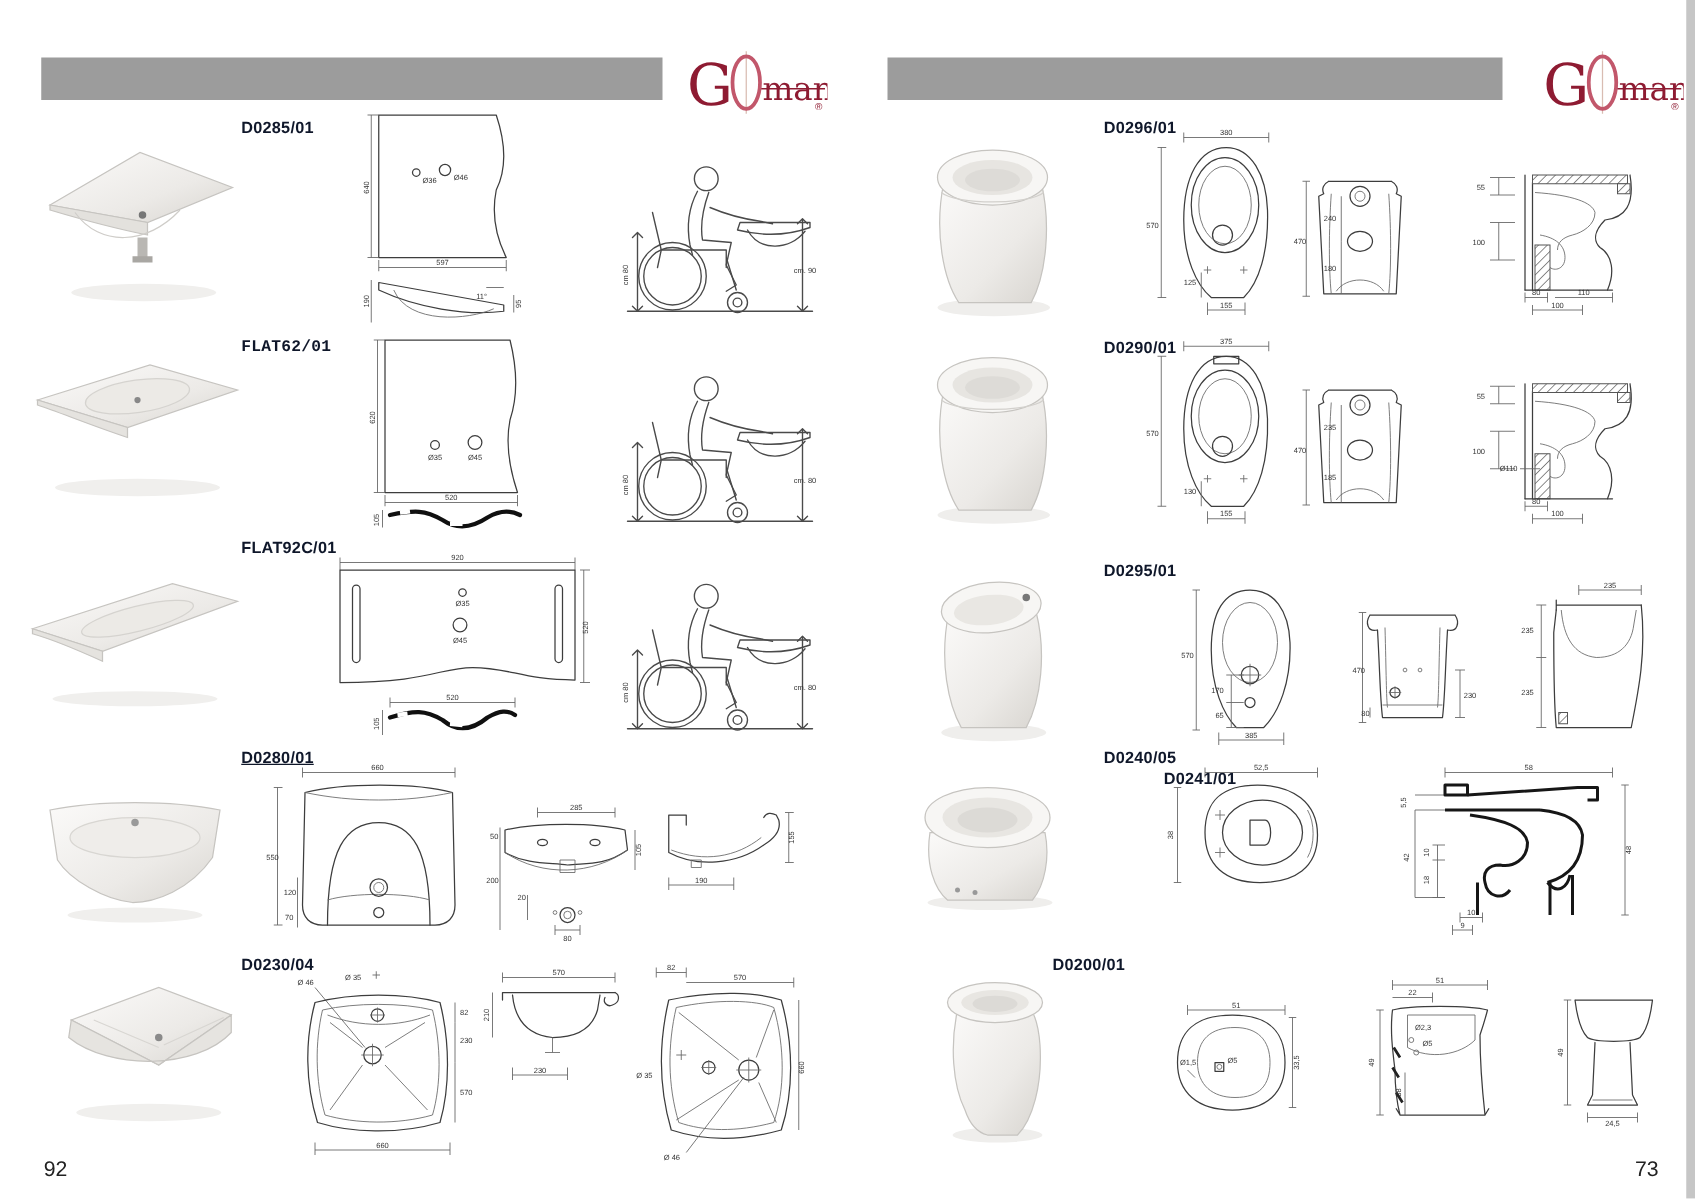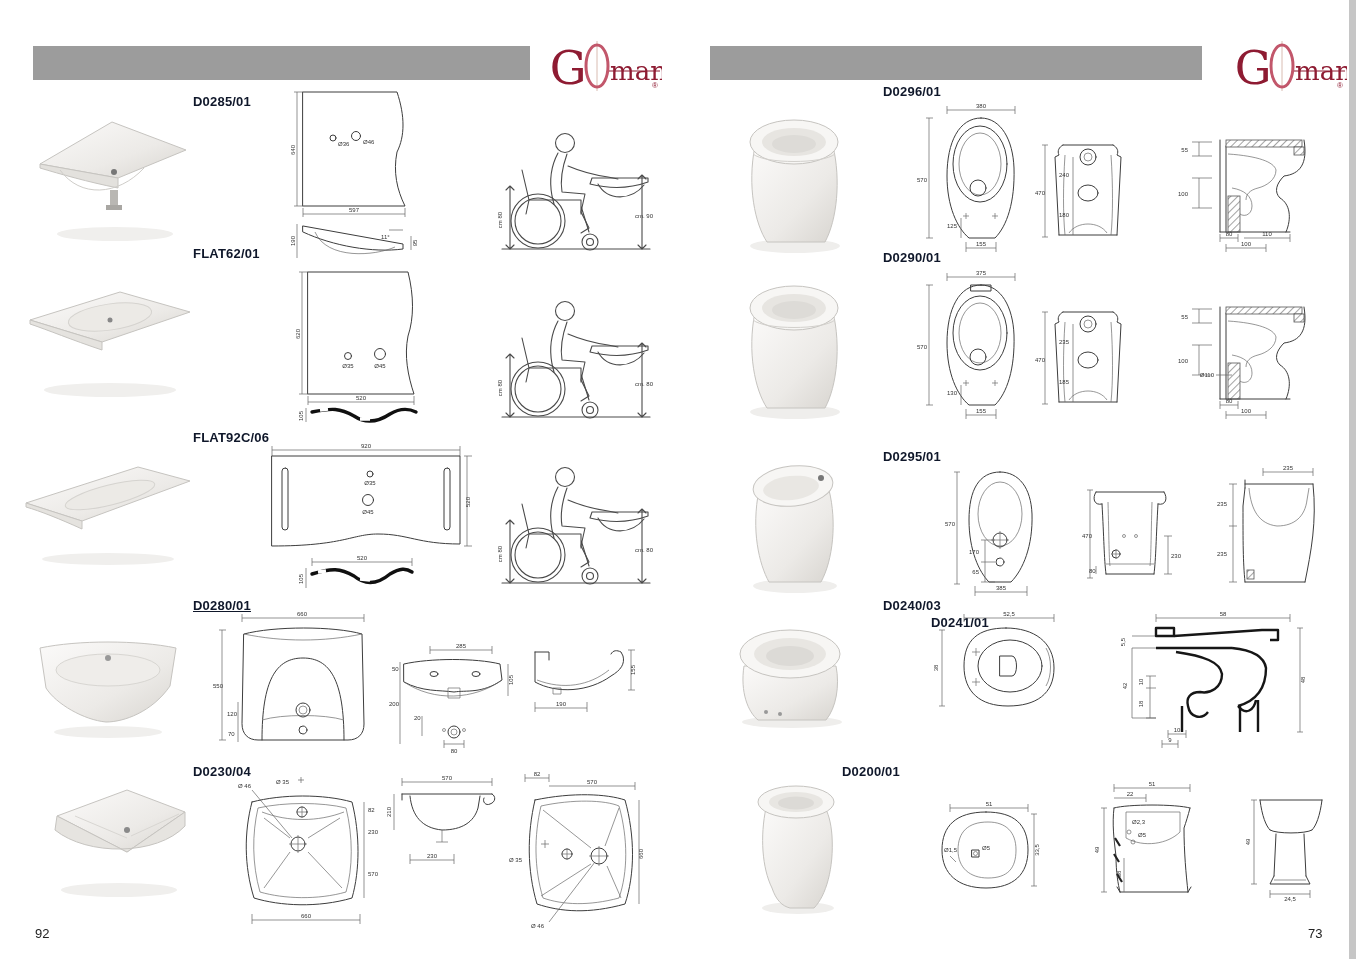--- a/index.html
+++ b/index.html
@@ -1,21 +1,21 @@
 <!DOCTYPE html>
 <html><head>
 <meta charset="utf-8">
 <style>
   html,body{margin:0;padding:0;background:#ffffff;}
   .canvas{position:relative;width:1356px;height:959px;background:#fff;
           font-family:"Liberation Sans",sans-serif;overflow:hidden;}
   .abs{position:absolute;overflow:visible;}
   .bar{position:absolute;height:34px;background:#9c9c9c;}
   .code{position:absolute;font-weight:bold;font-size:13px;color:#0f172a;letter-spacing:.2px;}
-  .pagenum{position:absolute;font-size:13px;color:#222;}
+  .pagenum{position:absolute;font-size:17px;color:#222;}
   .edge{position:absolute;top:0;height:959px;background:#c6c6c6;}
   svg text{font-size:7px;fill:#333;font-family:"Liberation Sans",sans-serif;}
   svg text.t6{font-size:6px;}
   .o{stroke:#3d3d3d;fill:none;stroke-width:1;stroke-linejoin:round;stroke-linecap:round;}
   .i{stroke:#6a6a6a;fill:none;stroke-width:.7;}
   .dl{stroke:#666;fill:none;stroke-width:.7;}
   .tk{stroke:#101010;fill:none;stroke-width:3.4;stroke-linecap:round;}
   .wg{stroke:#ffffff;fill:none;stroke-width:3.6;}
   .b2{stroke:#161616;fill:none;stroke-width:2.4;stroke-linejoin:round;}
 </style>
@@ -162,21 +162,21 @@
   <text class="t6" x="88" y="153">11°</text>
   <path class="dl" d="M118,150 V164"></path>
   <text class="t6" transform="rotate(-90 124 157)" x="124" y="157" text-anchor="middle">95</text>
 </svg>
 <svg class="abs" style="left:486px;top:128px;" width="168" height="127" viewBox="0 0 168 127">
   <use href="#wc"></use>
   <text class="t6" transform="rotate(-90 16 92)" x="16" y="92" text-anchor="middle">cm 80</text>
   <text class="t6" x="167" y="90" text-anchor="end">cm. 90</text>
 </svg>
 
-<div class="code" style="left:193px;top:246px;">FLAT62/01</div>
+<div class="code" style="left:193px;top:270px;font-family:Liberation Mono, monospace;">FLAT62/01</div>
 <svg class="abs" style="left:22px;top:278px;" width="175" height="135" viewBox="0 0 175 135">
       <use href="#ph-basin2"></use>
     </svg>
 <svg class="abs" style="left:296px;top:268px;" width="170" height="156" viewBox="0 0 170 156">
   <path class="o" d="M12,4 L112,4 C118,28 118,50 112,68 C108,88 112,108 118,126 L12,126 Z"></path>
   <circle class="o" cx="52" cy="88" r="3.5"></circle>
       <circle class="o" cx="84" cy="86" r="5.5"></circle>
   <text class="t6" x="52" y="100" text-anchor="middle">Ø35</text>
   <text class="t6" x="84" y="100" text-anchor="middle">Ø45</text>
   <path class="dl" d="M6,4 V126 M3,4 H12 M3,126 H12"></path>
@@ -187,21 +187,21 @@
   <path class="wg" d="M24,142 L32,141 M64,151 L74,151"></path>
   <path class="dl" d="M10,140 V154"></path>
   <text class="t6" transform="rotate(-90 7 148)" x="7" y="148" text-anchor="middle">105</text>
 </svg>
 <svg class="abs" style="left:486px;top:296px;" width="168" height="127" viewBox="0 0 168 127">
   <use href="#wc"></use>
   <text class="t6" transform="rotate(-90 16 92)" x="16" y="92" text-anchor="middle">cm 80</text>
   <text class="t6" x="167" y="90" text-anchor="end">cm. 80</text>
 </svg>
 
-<div class="code" style="left:193px;top:430px;">FLAT92C/06</div>
+<div class="code" style="left:193px;top:430px;">FLAT92C/01</div>
 <svg class="abs" style="left:20px;top:455px;" width="175" height="125" viewBox="0 0 175 125">
       <use href="#ph-basin3"></use>
     </svg>
 <svg class="abs" style="left:248px;top:442px;" width="225" height="152" viewBox="0 0 225 152">
   <path class="dl" d="M24,8 H212 M24,4 V14 M212,4 V14"></path>
   <text class="t6" x="118" y="6" text-anchor="middle">920</text>
   <path class="o" d="M24,14 L212,14 L212,102 C170,102 160,92 130,92 C104,92 96,104 24,104 Z"></path>
   <rect class="o" x="34" y="26" width="6" height="62" rx="3"></rect>
   <rect class="o" x="196" y="26" width="6" height="62" rx="3"></rect>
   <circle class="o" cx="122" cy="32" r="3"></circle>
@@ -330,21 +330,21 @@
       <path class="i" d="M84,90 h20 M94,80 v20"></path>
   <path class="i" d="M38,44 L86,82 M114,42 L100,80 M36,130 L86,98 M116,132 L102,100"></path>
   <path class="dl" d="M134,34 V138"></path>
   <text class="t6" transform="rotate(-90 138 88)" x="138" y="88" text-anchor="middle">660</text>
   <text class="t6" x="26" y="162">Ø 46</text>
   <path class="dl" d="M44,156 L90,96"></path>
 </svg>
 
 <div class="pagenum" style="left:35px;top:926px;">92</div>
 
-<div class="code" style="left:883px;top:84px;">D0296/01</div>
+<div class="code" style="left:883px;top:94px;">D0296/01</div>
 <svg class="abs" style="left:733px;top:106px;" width="125" height="150" viewBox="0 0 125 150">
       <use href="#ph-toilet"></use>
     </svg>
 <svg class="abs" style="left:915px;top:100px;" width="120" height="155" viewBox="0 0 120 155">
   <path class="dl" d="M32,10 H100 M32,6 V14 M100,6 V14"></path>
   <text class="t6" x="66" y="8" text-anchor="middle">380</text>
   <path class="dl" d="M14,18 V138 M11,18 H18 M11,138 H18"></path>
   <text class="t6" x="2" y="82">570</text>
   <path class="o" d="M66,18 C44,18 32,42 32,76 C32,106 42,128 54,138 L80,138 C92,126 100,102 99,68 C98,40 86,18 66,18 Z"></path>
   <ellipse class="o" cx="65" cy="64" rx="27" ry="38"></ellipse>
@@ -384,21 +384,21 @@
   <rect x="66" y="66" width="12" height="36" fill="url(#hatch)" stroke="#555" stroke-width=".8"></rect>
   <path class="o" d="M58,102 H128"></path>
   <path class="dl" d="M58,108 H76 M58,104 V112 M76,104 V112"></path>
   <text class="t6" x="67" y="106" text-anchor="middle">80</text>
   <path class="dl" d="M82,108 H128 M128,104 V112"></path>
   <text class="t6" x="105" y="106" text-anchor="middle">110</text>
   <path class="dl" d="M64,118 H104 M64,114 V122 M104,114 V122"></path>
   <text class="t6" x="84" y="116" text-anchor="middle">100</text>
 </svg>
 
-<div class="code" style="left:883px;top:250px;">D0290/01</div>
+<div class="code" style="left:883px;top:270px;">D0290/01</div>
 <svg class="abs" style="left:733px;top:272px;" width="125" height="150" viewBox="0 0 125 150">
       <use href="#ph-toilet"></use>
     </svg>
 <svg class="abs" style="left:915px;top:267px;" width="120" height="155" viewBox="0 0 120 155">
   <path class="dl" d="M32,10 H100 M32,6 V14 M100,6 V14"></path>
   <text class="t6" x="66" y="8" text-anchor="middle">375</text>
   <path class="dl" d="M14,18 V138 M11,18 H18 M11,138 H18"></path>
   <text class="t6" x="2" y="82">570</text>
   <path class="o" d="M66,18 C44,18 32,42 32,76 C32,106 42,128 54,138 L80,138 C92,126 100,102 99,68 C98,40 86,18 66,18 Z"></path>
   <path class="o" d="M56,18 h20 v6 h-20 z"></path>
@@ -485,21 +485,21 @@
   <path class="o" d="M30,22 H98 M30,18 V26"></path>
   <path class="i" d="M34,26 C36,48 44,62 62,64 C80,64 90,54 92,38 L94,26"></path>
   <path class="o" d="M98,22 C102,60 96,90 90,120 M30,26 L28,44 C28,80 28,100 30,120 M30,120 H90"></path>
   <rect x="32" y="108" width="7" height="9" fill="url(#hatch)" stroke="#555" stroke-width=".8"></rect>
   <path class="dl" d="M18,22 V64 M14,22 H22 M14,64 H22"></path>
   <text class="t6" x="12" y="44" text-anchor="end">235</text>
   <path class="dl" d="M18,64 V120 M14,120 H22"></path>
   <text class="t6" x="12" y="94" text-anchor="end">235</text>
 </svg>
 
-<div class="code" style="left:883px;top:598px;">D0240/03</div>
+<div class="code" style="left:883px;top:598px;">D0240/05</div>
 <div class="code" style="left:883px;top:615px;padding-left:48px;">D0241/01</div>
 <svg class="abs" style="left:726px;top:620px;" width="135" height="110" viewBox="0 0 135 110">
       <use href="#ph-toilet2"></use>
     </svg>
 <svg class="abs" style="left:928px;top:608px;" width="145" height="112" viewBox="0 0 145 112">
   <path class="dl" d="M36,10 H126 M36,6 V14 M126,6 V14"></path>
   <text class="t6" x="81" y="8" text-anchor="middle">52,5</text>
   <path class="dl" d="M14,22 V98 M11,22 H17 M11,98 H17"></path>
   <text class="t6" transform="rotate(-90 10 60)" x="10" y="60" text-anchor="middle">38</text>
   <path class="o" d="M78,20 C50,20 36,32 36,58 C36,84 52,98 80,98 C108,98 126,86 126,60 C126,34 106,20 78,20 Z"></path>

